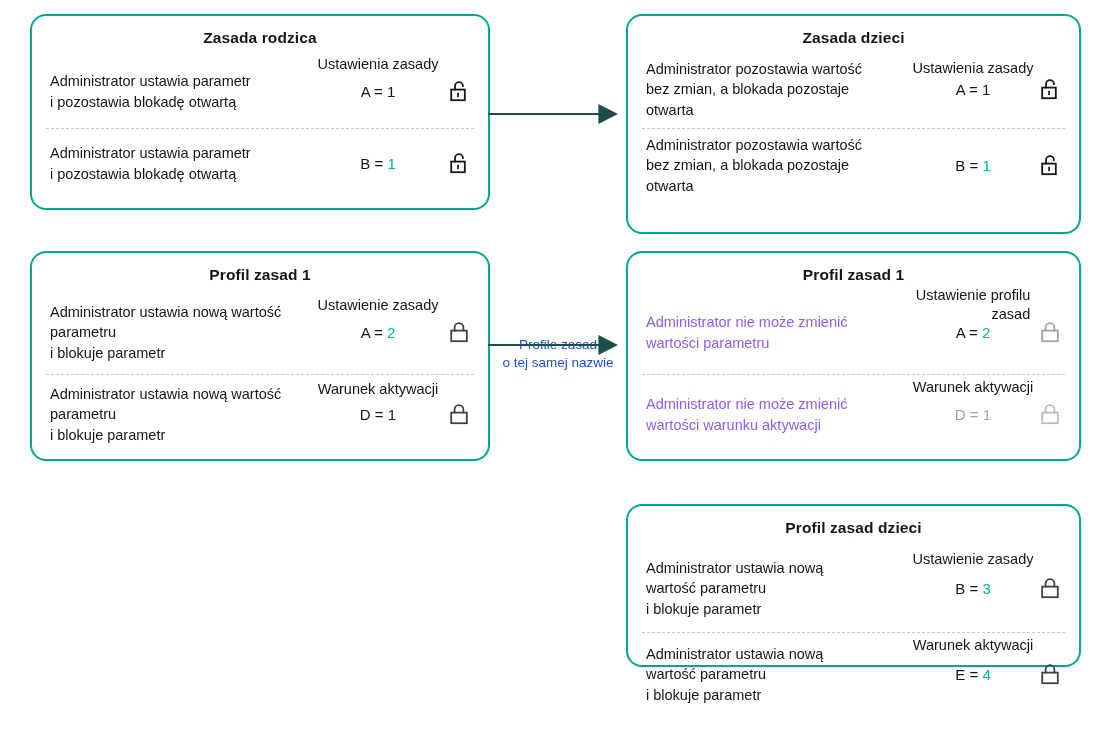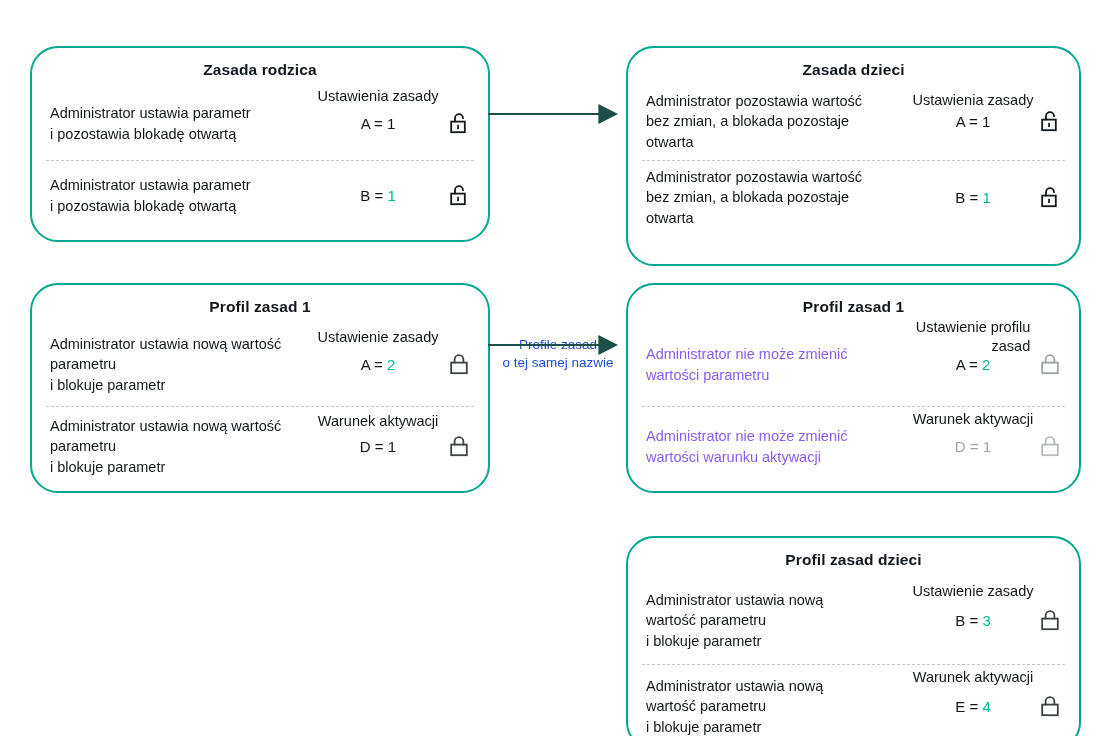--- a/index.html
+++ b/index.html
@@ -18,23 +18,22 @@
     height: 736px;
     background: #ffffff;
     overflow: hidden;
   }
 
   
   .card {
     position: absolute;
     box-sizing: border-box;
     border: 2px solid #00a88e;
-    border-radius: 28px;
+    border-radius: 16px;
     background: #ffffff;
-    margin-top: 32px;
   }
   .card-title {
     text-align: center;
     font-size: 15.5px;
     font-weight: bold;
     color: #12171c;
     letter-spacing: .1px;
     padding-top: 13px;
     line-height: 1.2;
   }
@@ -332,21 +331,21 @@
     <svg width="140" height="20" aria-hidden="true">
       <defs>
         <marker id="ah2" markerWidth="9" markerHeight="9" refX="8" refY="4.5" orient="auto">
           <path d="M0,0 L9,4.5 L0,9 z" fill="#1d4e4a"></path>
         </marker>
       </defs>
       <line x1="0" y1="10" x2="128" y2="10" stroke="#1d4e4a" stroke-width="2.2" marker-end="url(#ah2)"></line>
     </svg>
   </div>
 
-  <div class="card" style="left:626px; top:504px; width:455px; height:214px;">
+  <div class="card" style="left:626px; top:504px; width:455px; height:163px;">
     <div class="card-title">Profil zasad dzieci</div>
     <div class="rows">
 
       <div class="row" style="height:86px; margin-top:8px; grid-template-columns: 1fr 96px 58px;">
         <div class="row-desc">
           <span>Administrator ustawia nową<br>wartość parametru<br> i blokuje parametr</span>
         </div>
         <div class="row-mid">
           <div class="col-head" style="top:-30px;">Ustawienie zasady</div>
           <div class="row-value">

